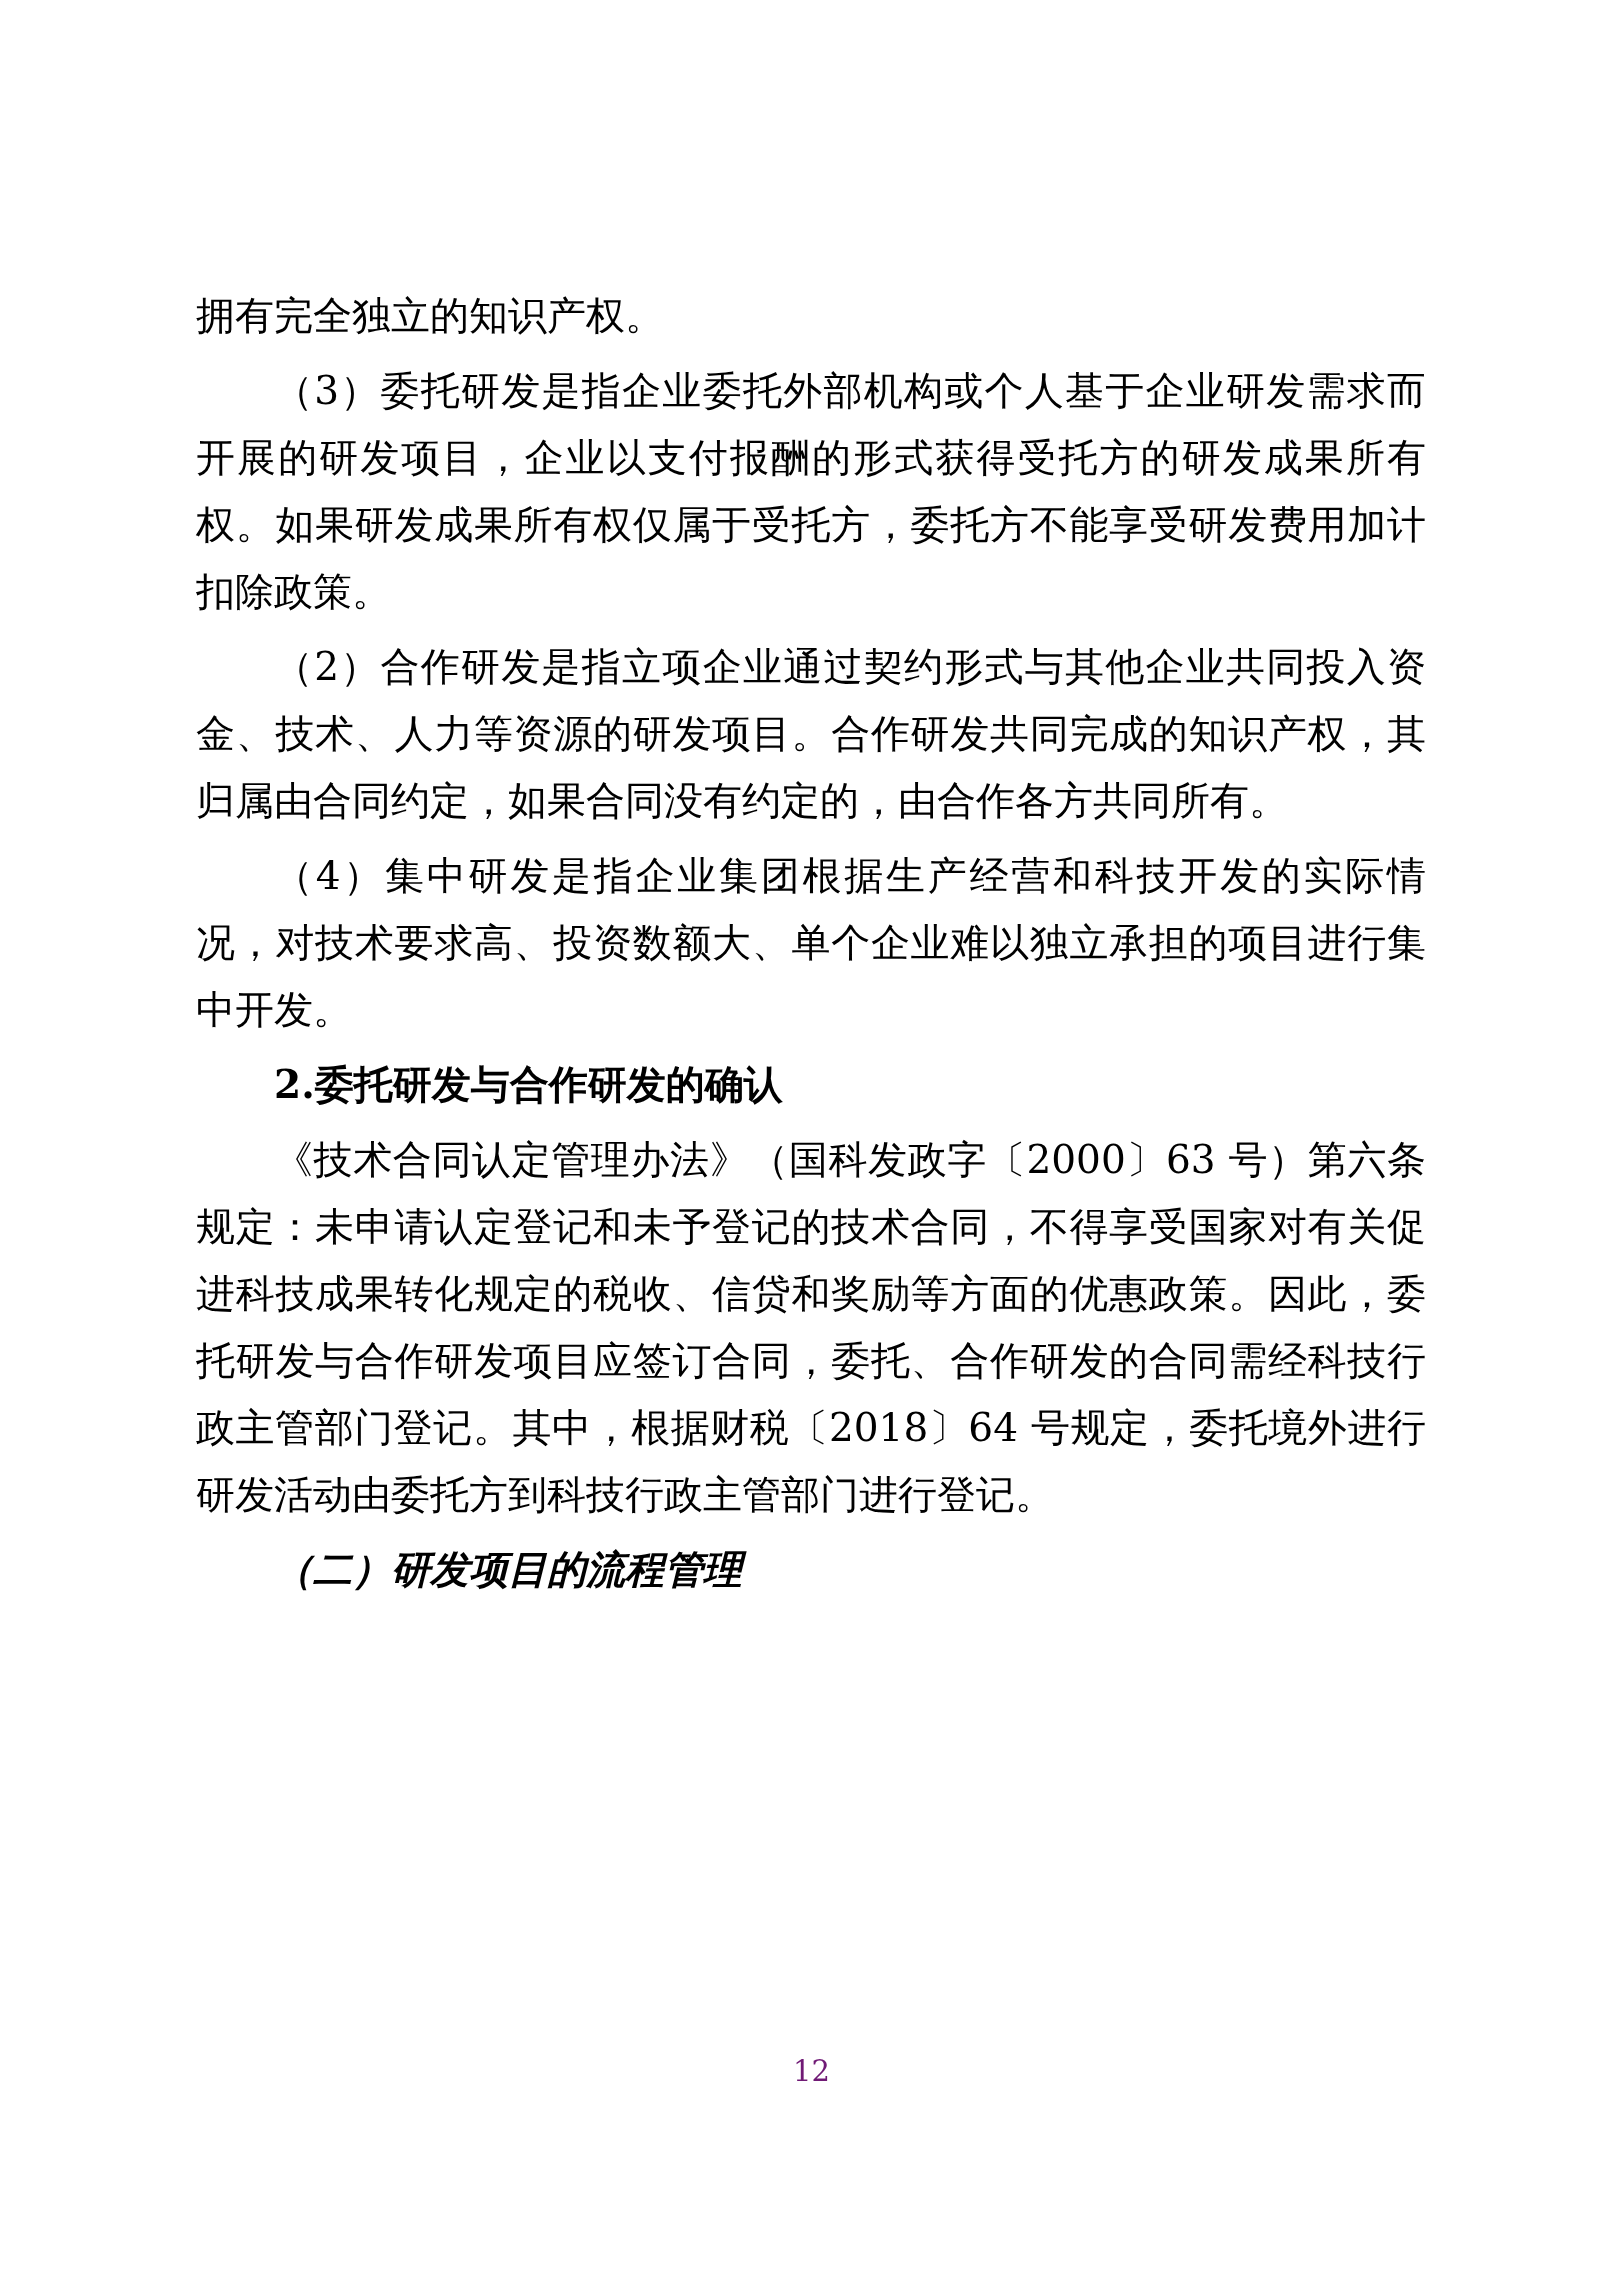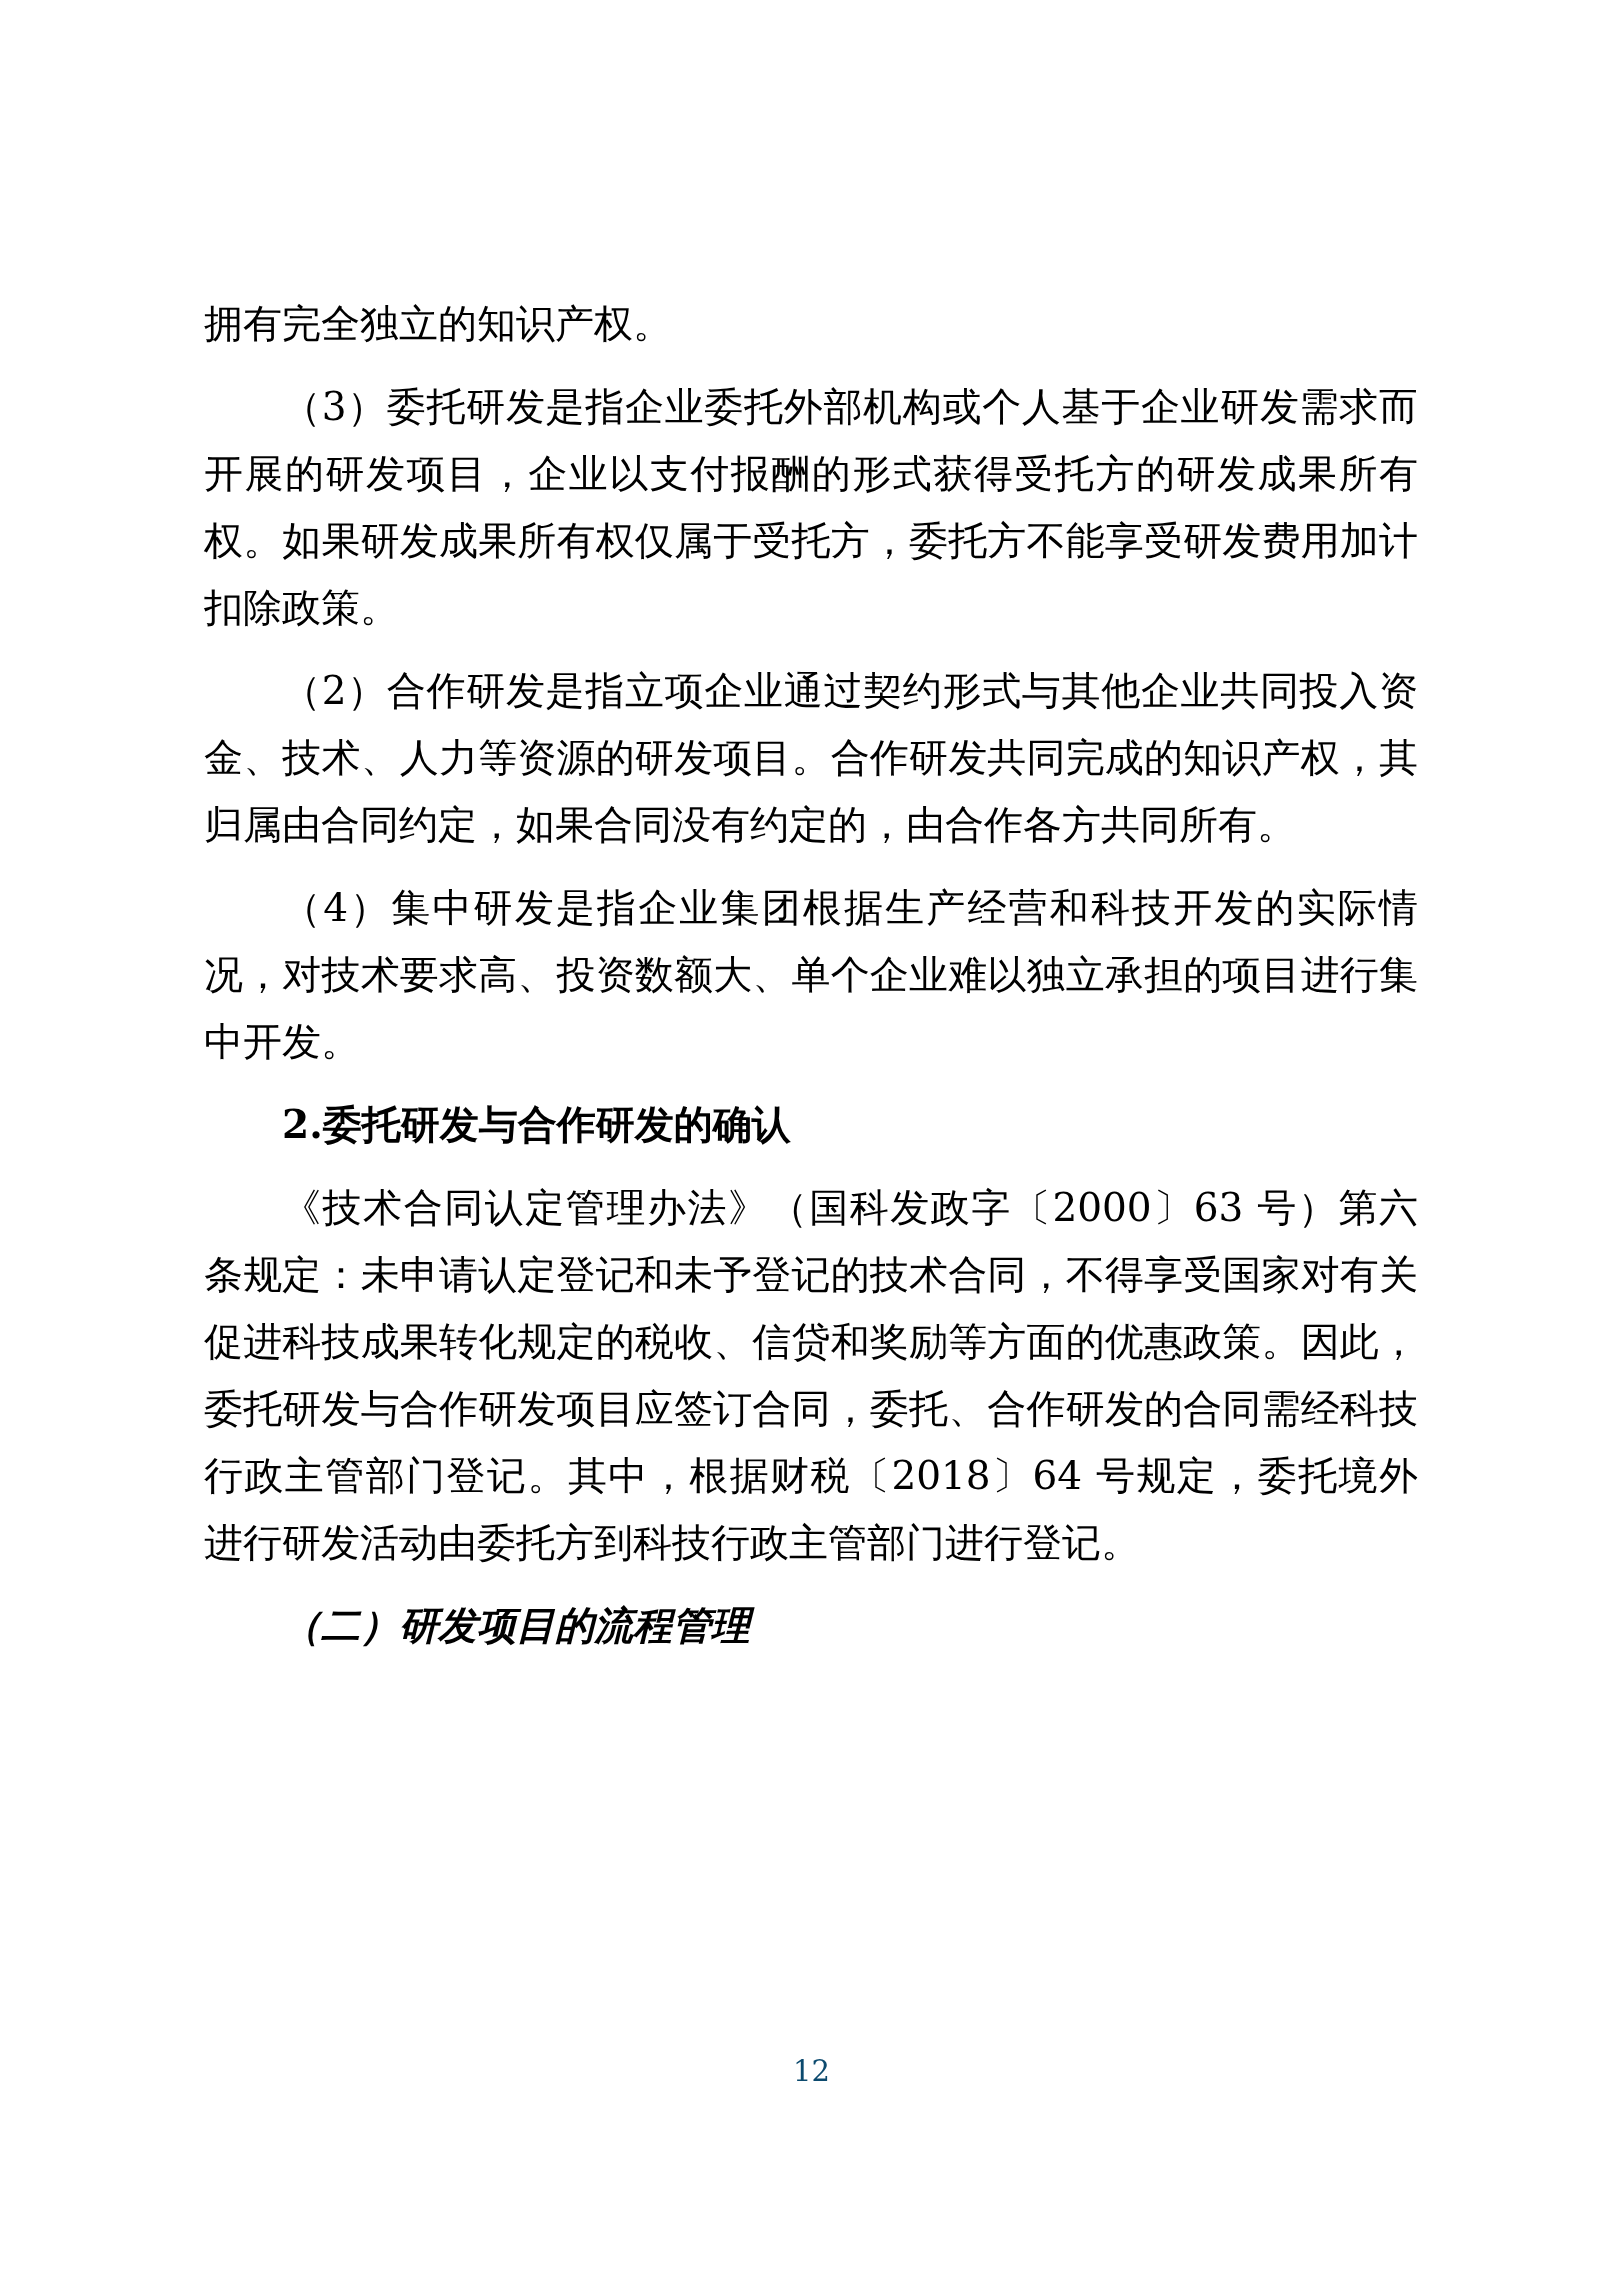--- a/index.html
+++ b/index.html
@@ -20,21 +20,21 @@
     position: absolute;
     left: 188px;
     top: 274px;
     width: 1246px;
     font-size: 39px;
     line-height: 67px;
     text-align: justify;
     letter-spacing: 0;
   }
   .content p, .content h2, .content h3 {
-    margin: 16px;
+    margin: 8px;
     padding: 0;
     font-size: inherit;
     line-height: inherit;
   }
   .par {
     text-indent: 2em;
   }
   .cont {
     text-indent: 0;
   }
@@ -52,21 +52,21 @@
     font-style: italic;
   }
   .page-number {
     position: absolute;
     left: 0;
     right: 0;
     top: 2054px;
     text-align: center;
     font-size: 29px;
     line-height: 35px;
-    color: #0c4a6e;
+    color: #701a75;
   }
 </style>
 </head>
 <body>
 
 <div class="page">
   <div class="content">
     <p class="cont">拥有完全独立的知识产权。</p>
     <p class="par">（3）委托研发是指企业委托外部机构或个人基于企业研发需求而开展的研发项目，企业以支付报酬的形式获得受托方的研发成果所有权。如果研发成果所有权仅属于受托方，委托方不能享受研发费用加计扣除政策。</p>
     <p class="par">（2）合作研发是指立项企业通过契约形式与其他企业共同投入资金、技术、人力等资源的研发项目。合作研发共同完成的知识产权，其归属由合同约定，如果合同没有约定的，由合作各方共同所有。</p>

